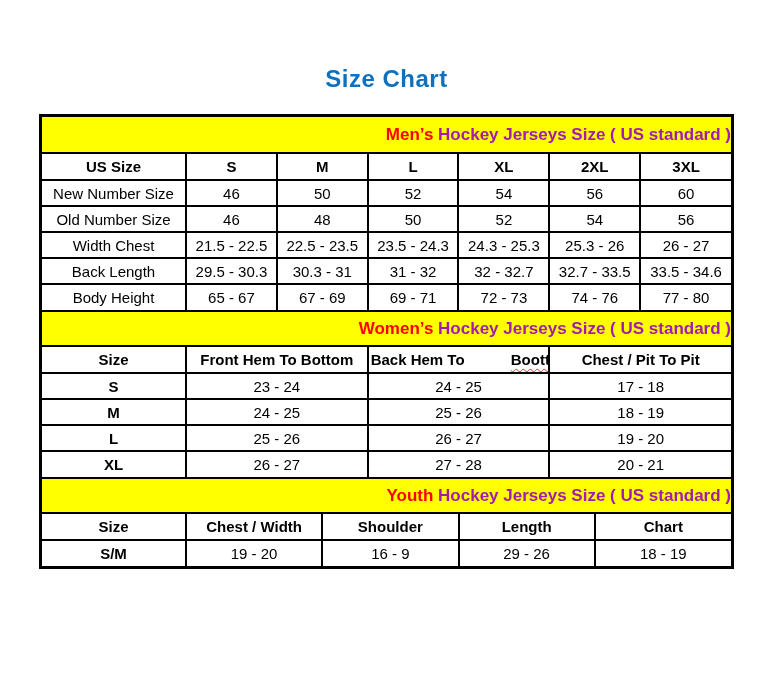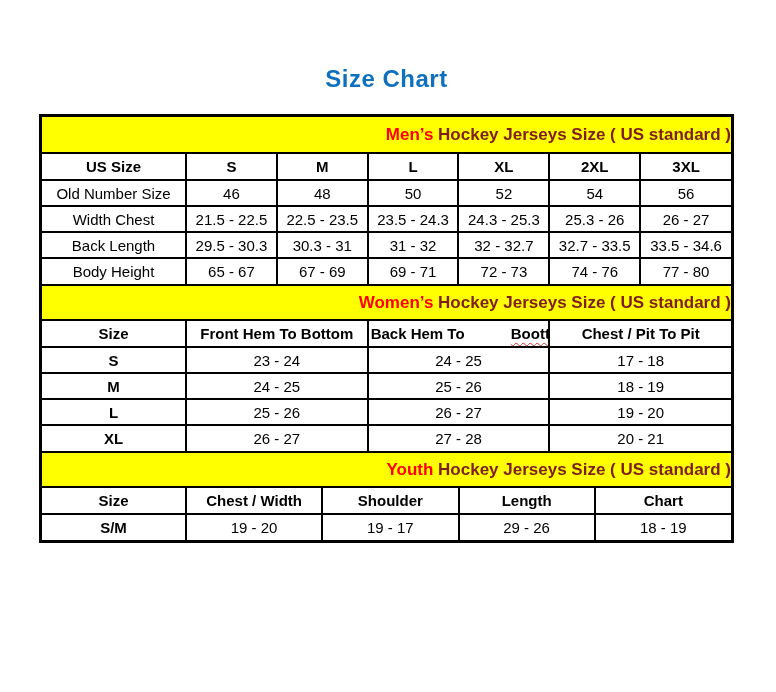--- a/index.html
+++ b/index.html
@@ -35,21 +35,21 @@
     border-bottom: 2px solid var(--border-black, #000);
     height: 37px;
     display: flex;
     align-items: center;
     justify-content: flex-end;
     font-size: 17px;
     font-weight: bold;
   }
   .size-section + .size-section .band { border-top: 2px solid var(--border-black, #000); }
   .band .accent { color: var(--accent-red, #FF0000); white-space: pre; }
-  .band .rest { color: #7f1d1d; white-space: pre; }
+  .band .rest { color: #a21caf; white-space: pre; }
   table {
     width: 100%;
     border-collapse: collapse;
     border-style: hidden; 
     table-layout: fixed;
   }
   col.first-col { width: 144px; }
   th, td {
     border: 2px solid var(--border-black, #000);
     height: 26px;
@@ -100,20 +100,29 @@
             <th>S</th>
             <th>M</th>
             <th>L</th>
             <th>XL</th>
             <th>2XL</th>
             <th>3XL</th>
           </tr>
         </thead>
         <tbody>
           <tr>
+            <td>New Number Size</td>
+            <td>46</td>
+            <td>50</td>
+            <td>52</td>
+            <td>54</td>
+            <td>56</td>
+            <td>60</td>
+          </tr>
+          <tr>
             <td>Old Number Size</td>
             <td>46</td>
             <td>48</td>
             <td>50</td>
             <td>52</td>
             <td>54</td>
             <td>56</td>
           </tr>
           <tr>
             <td>Width Chest</td>
@@ -214,21 +223,21 @@
             <th>Chest / Width</th>
             <th>Shoulder</th>
             <th>Length</th>
             <th>Chart</th>
           </tr>
         </thead>
         <tbody>
           <tr>
             <td class="row-label">S/M</td>
             <td>19 - 20</td>
-            <td>19 - 17</td>
+            <td>16 - 9</td>
             <td>29 - 26</td>
             <td>18 - 19</td>
           </tr>
         </tbody>
       </table>
   </section>
 
 </div>
 
 </body></html>

